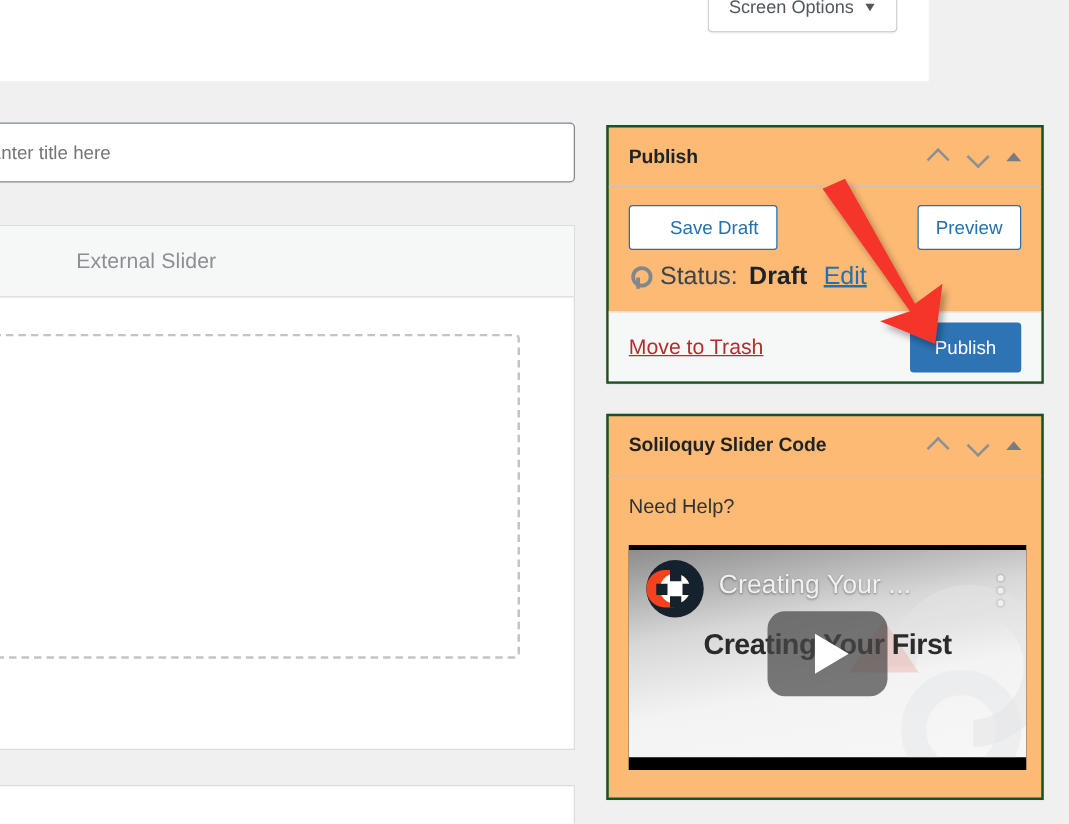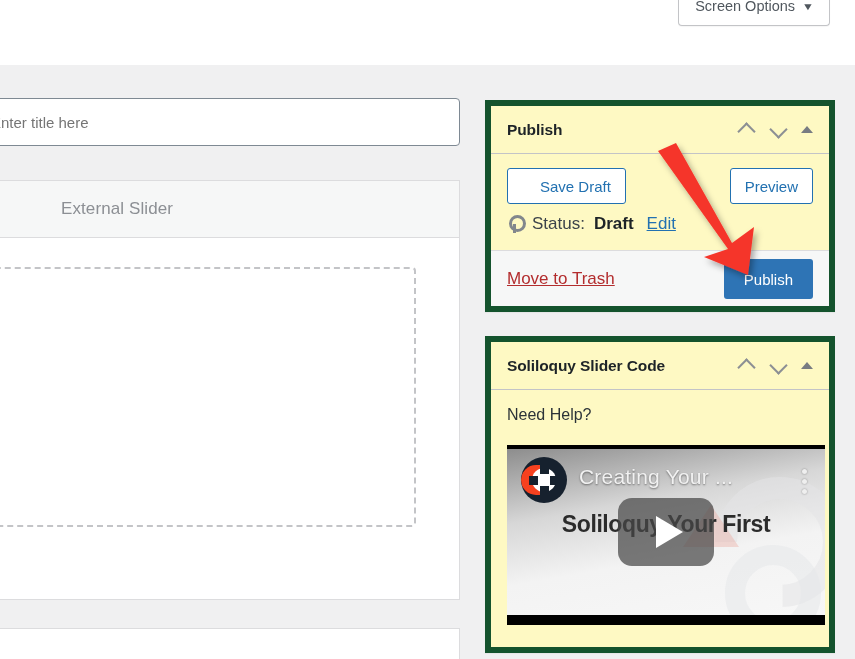--- a/index.html
+++ b/index.html
@@ -12,21 +12,21 @@
     font-family: "Liberation Sans", sans-serif;
     font-size: 13px;
     color: #3c434a;
     position: relative;
   }
 
   
   #top-band {
     position: absolute;
     left: 0; top: 0;
-    width: 855px; height: 65px;
+    width: 743px; height: 65px;
     background: #ffffff;
   }
 
   #screen-options-btn {
     position: absolute;
     right: 25px; top: -12px;
     height: 38px;
     padding: 0 16px;
     display: flex;
     align-items: center;
@@ -111,22 +111,22 @@
   }
 
   
   #right-col {
     position: absolute;
     left: 485px; top: 100px;
     width: 350px;
   }
 
   .metabox {
-    background: #fef9c3;
-    border: 6px solid #14532d;
+    background: #fdba74;
+    border: 2px solid #14532d;
     box-shadow: 0 1px 1px rgba(0,0,0,.04);
     width: 350px;
   }
 
   .metabox-header {
     height: 48px;
     display: flex;
     align-items: center;
     padding: 0 12px 0 16px;
     border-bottom: 1px solid #c3c4c7;
@@ -182,21 +182,21 @@
     white-space: nowrap;
   }
   #save-draft-btn { position: absolute; left: 16px; top: 14px; padding-left: 32px; }
   #preview-btn    { position: absolute; right: 16px; top: 14px; }
 
   #status-row {
     display: flex;
     align-items: center;
     gap: 9px;
     padding: 4px 16px 16px 16px;
-    font-size: 17px;
+    font-size: 20px;
     color: #3c434a;
   }
   .pin-icon {
     width: 16px; height: 18px;
     position: relative;
     flex: none;
   }
   .pin-icon::before {
     content: "";
     position: absolute;
@@ -489,21 +489,21 @@
 
         <div id="yt-title">Creating Your ...</div>
 
         <div id="yt-kebab">
           <i></i>
             <i></i>
             <i></i>
         </div>
 
         <div id="video-caption">
-          <div>Soliloquy Your First</div>
+          <div>Creating Your First</div>
         </div>
 
         <div id="play-btn">
           <span class="tri"></span>
         </div>
       </div>
       <div id="video-bottom-bar"></div>
     </div>
   </div>
 </div>

